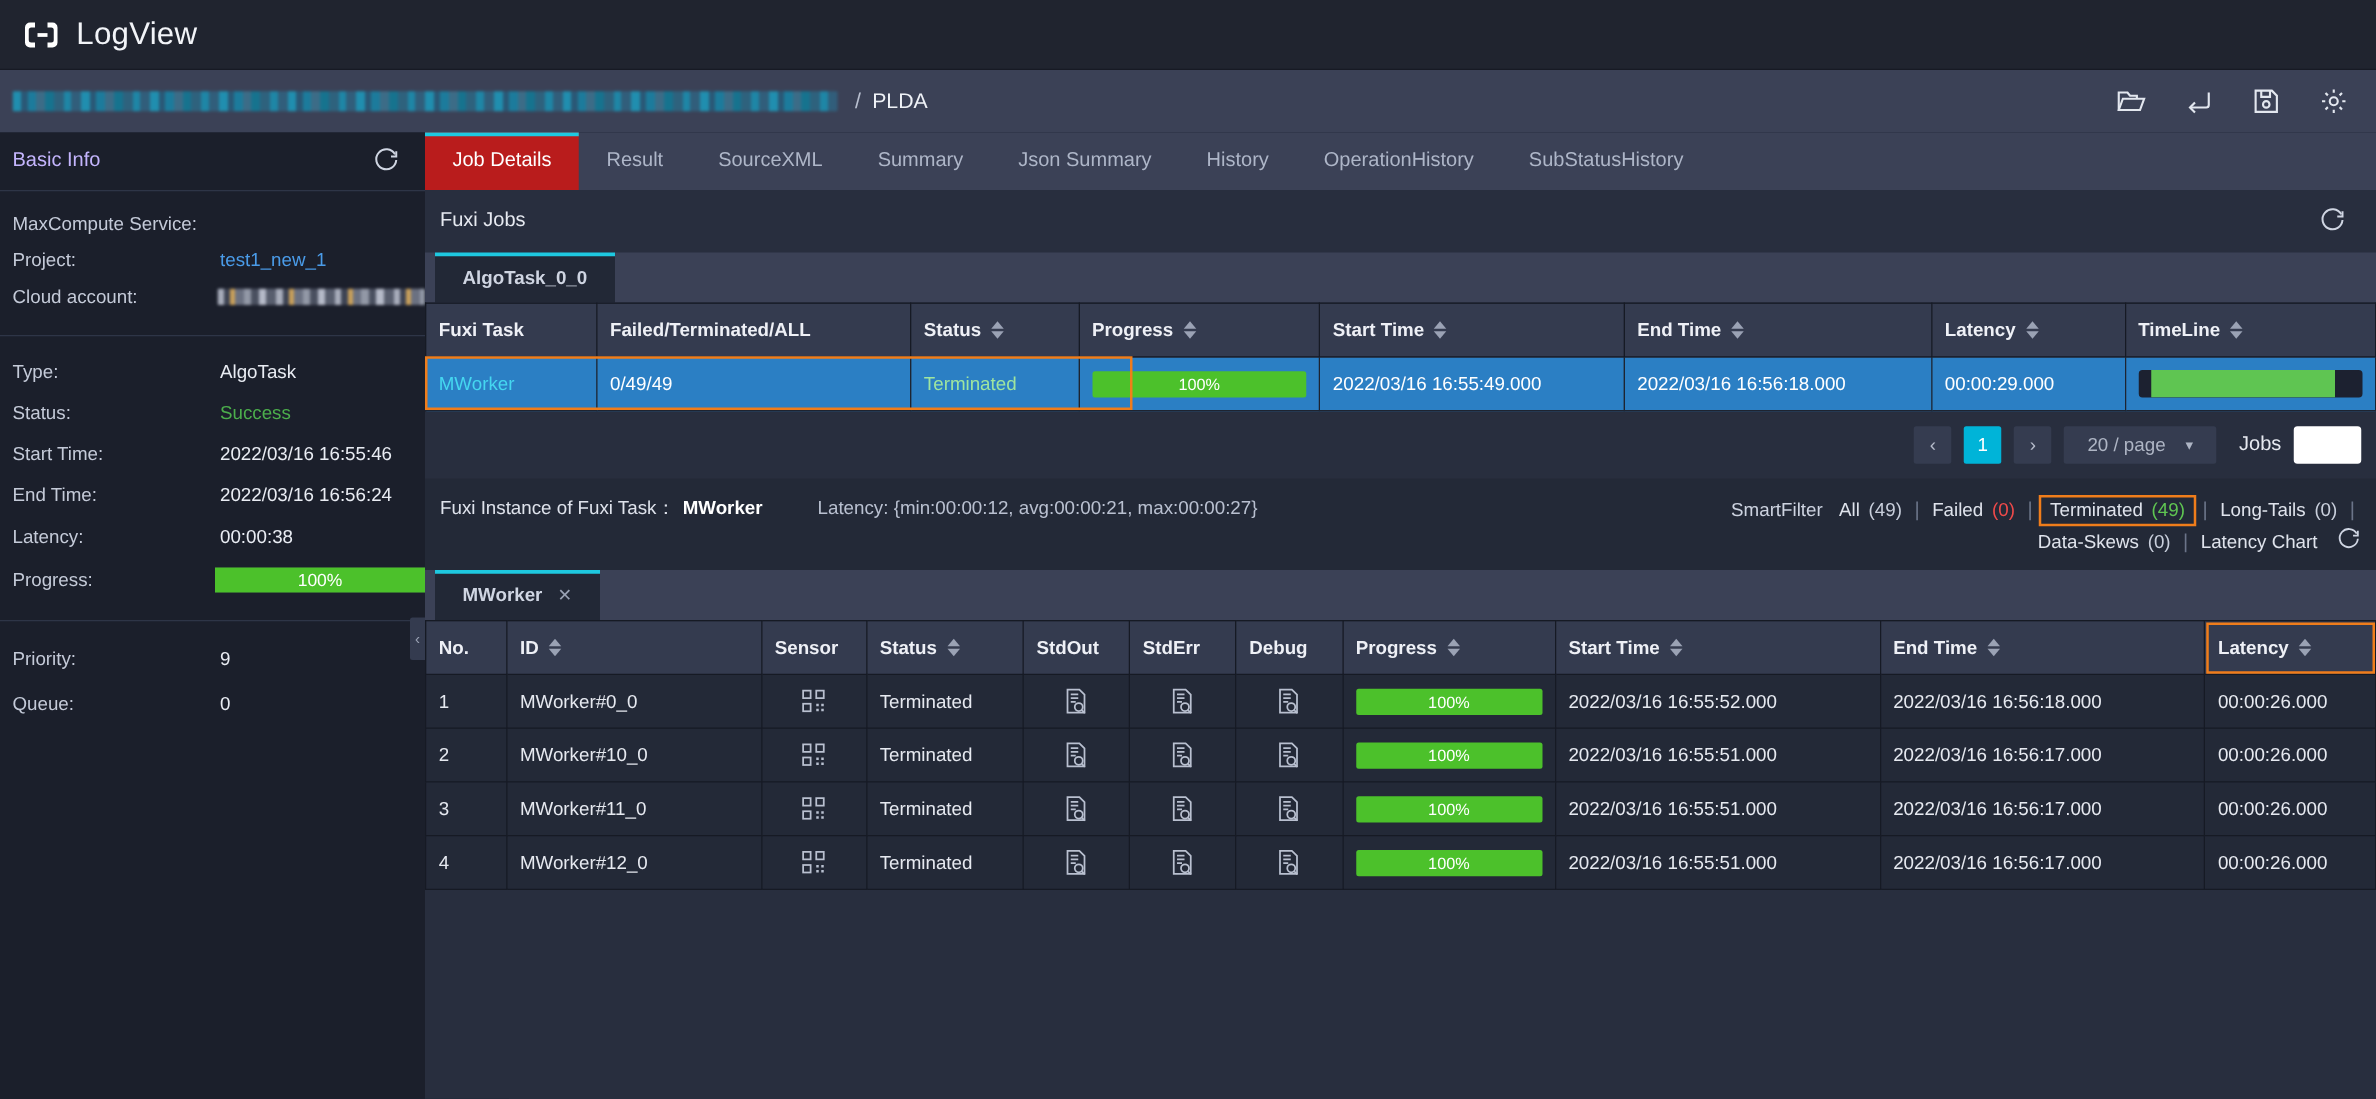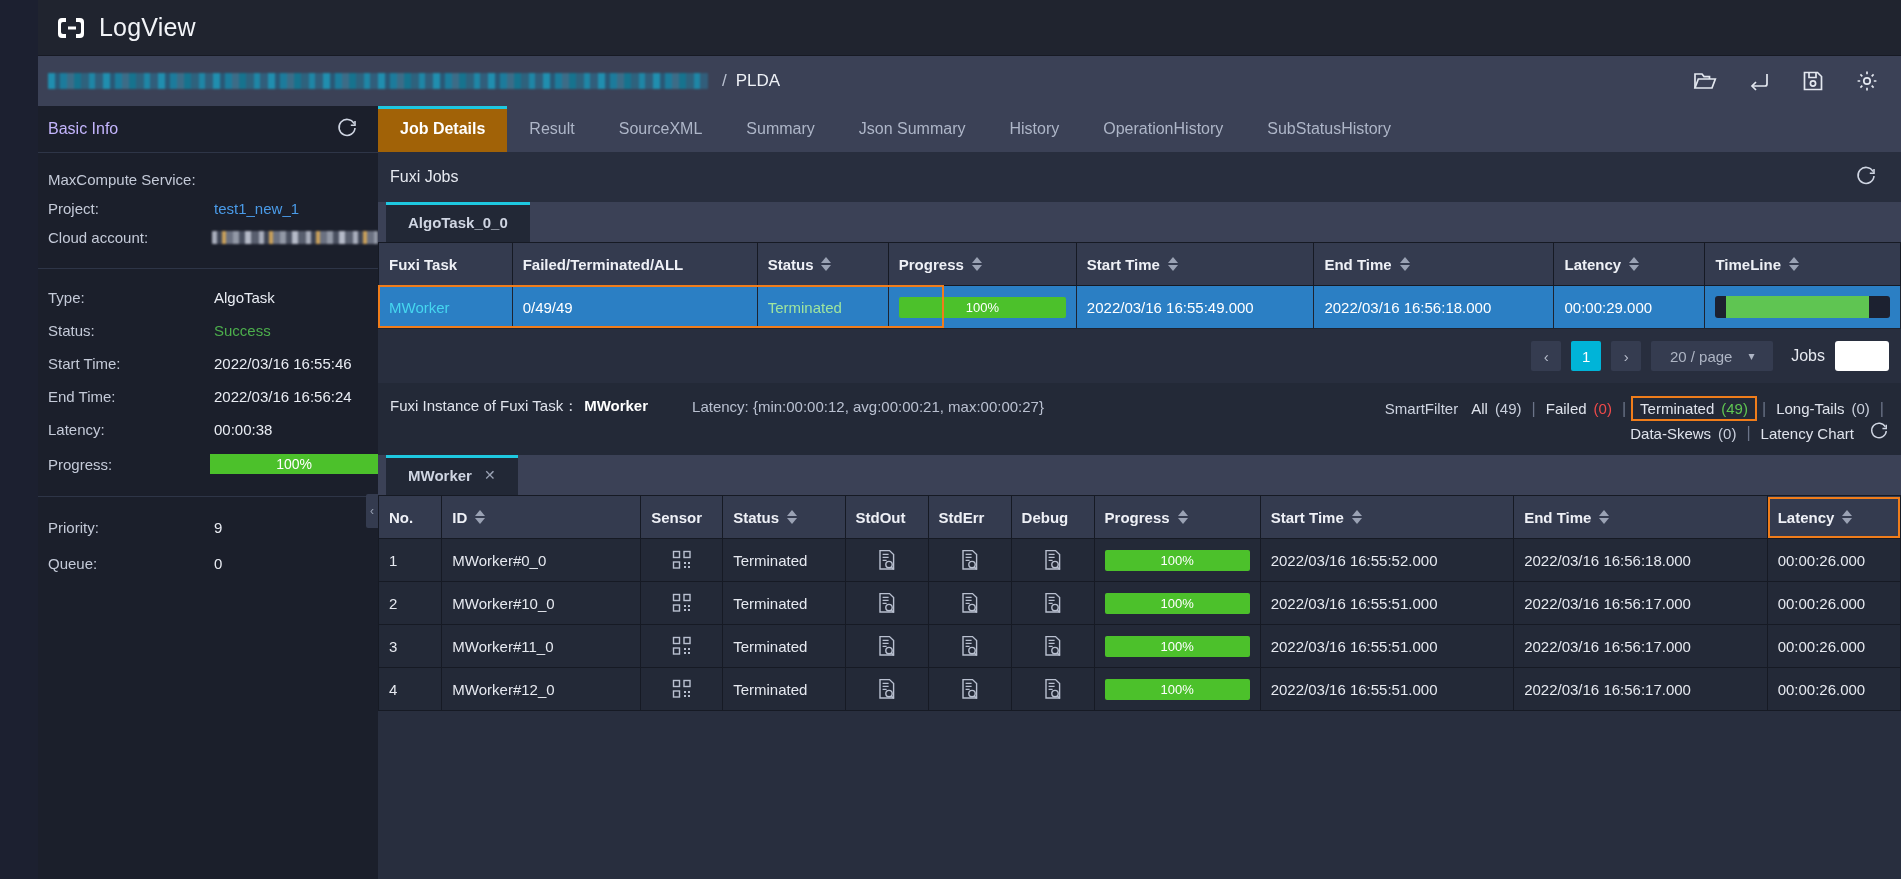--- a/index.html
+++ b/index.html
@@ -3,21 +3,21 @@
 <meta charset="utf-8">
 <style>
   * { box-sizing: border-box; margin: 0; padding: 0; }
   html, body {
     width: 1901px; height: 879px;
     background: #1c2030;
     font-family: "Liberation Sans", sans-serif;
     color: #d4d8e2;
     overflow: hidden;
   }
-  .app { position: relative; width: 1901px; height: 879px; display: flex; flex-direction: column; padding-left: 38px; }
+  .app { position: relative; width: 1901px; height: 879px; display: flex; flex-direction: column; }
 
   
   .titlebar {
     height: 56px; background: #20242f; display: flex; align-items: center;
     padding-left: 18px; flex: 0 0 56px; border-bottom: 1px solid #171a24;
   }
   .logo-mark {
     width: 30px; height: 30px; display: flex; align-items: center; justify-content: center;
     margin-right: 13px;
   }
@@ -92,21 +92,21 @@
   }
 
   
   .main { flex: 1; min-width: 0; background: #282e3e; display: flex; flex-direction: column; }
 
   .tabstrip { height: 46px; flex: 0 0 46px; background: #3b4156; display: flex; align-items: stretch; }
   .tab {
     position: relative; display: flex; align-items: center; padding: 0 22px;
     font-size: 16px; color: #aeb6c8; cursor: pointer; white-space: nowrap;
   }
-  .tab.active { background: #a16207; color: #ffffff; font-weight: bold; }
+  .tab.active { background: #b91c1c; color: #ffffff; font-weight: normal; }
   .tab.active::before {
     content: ""; position: absolute; left: 0; right: 0; top: 0; height: 3px; background: #1ec8e0;
   }
 
   .panel { flex: 1; min-height: 0; display: flex; flex-direction: column; background: #282e3e; }
 
   .section-head {
     height: 50px; display: flex; align-items: center; padding: 0 22px 0 12px;
   }
   .section-title { font-size: 16px; color: #e6e9f0; }

